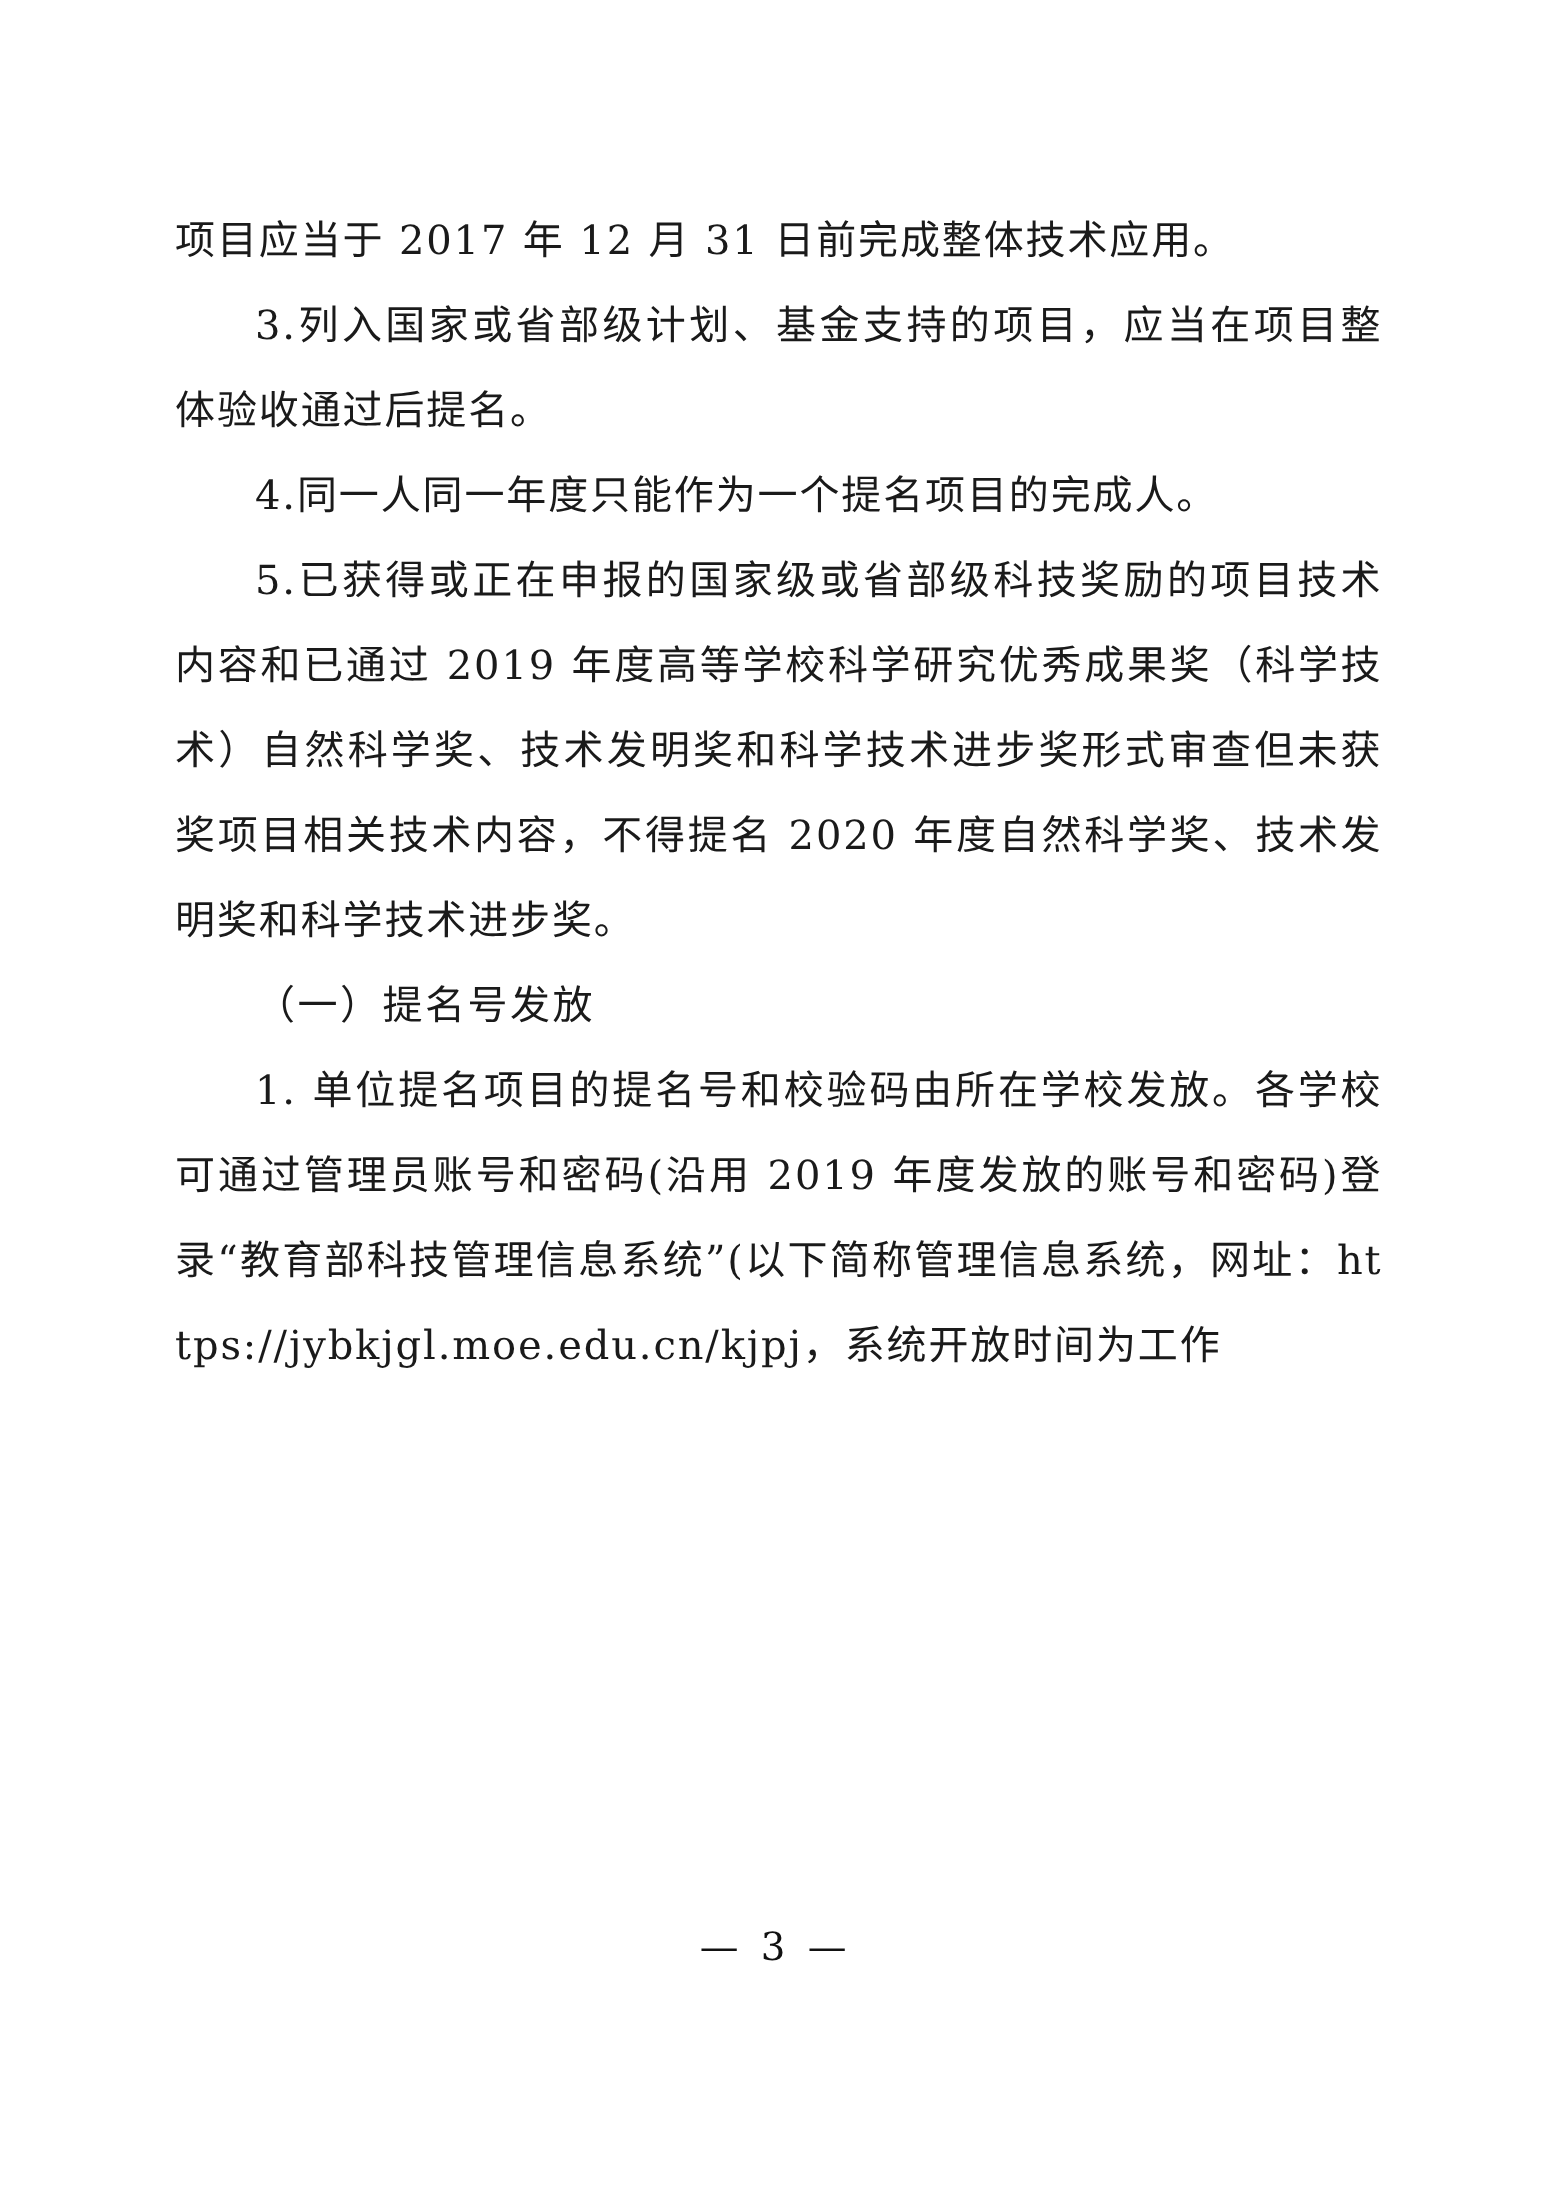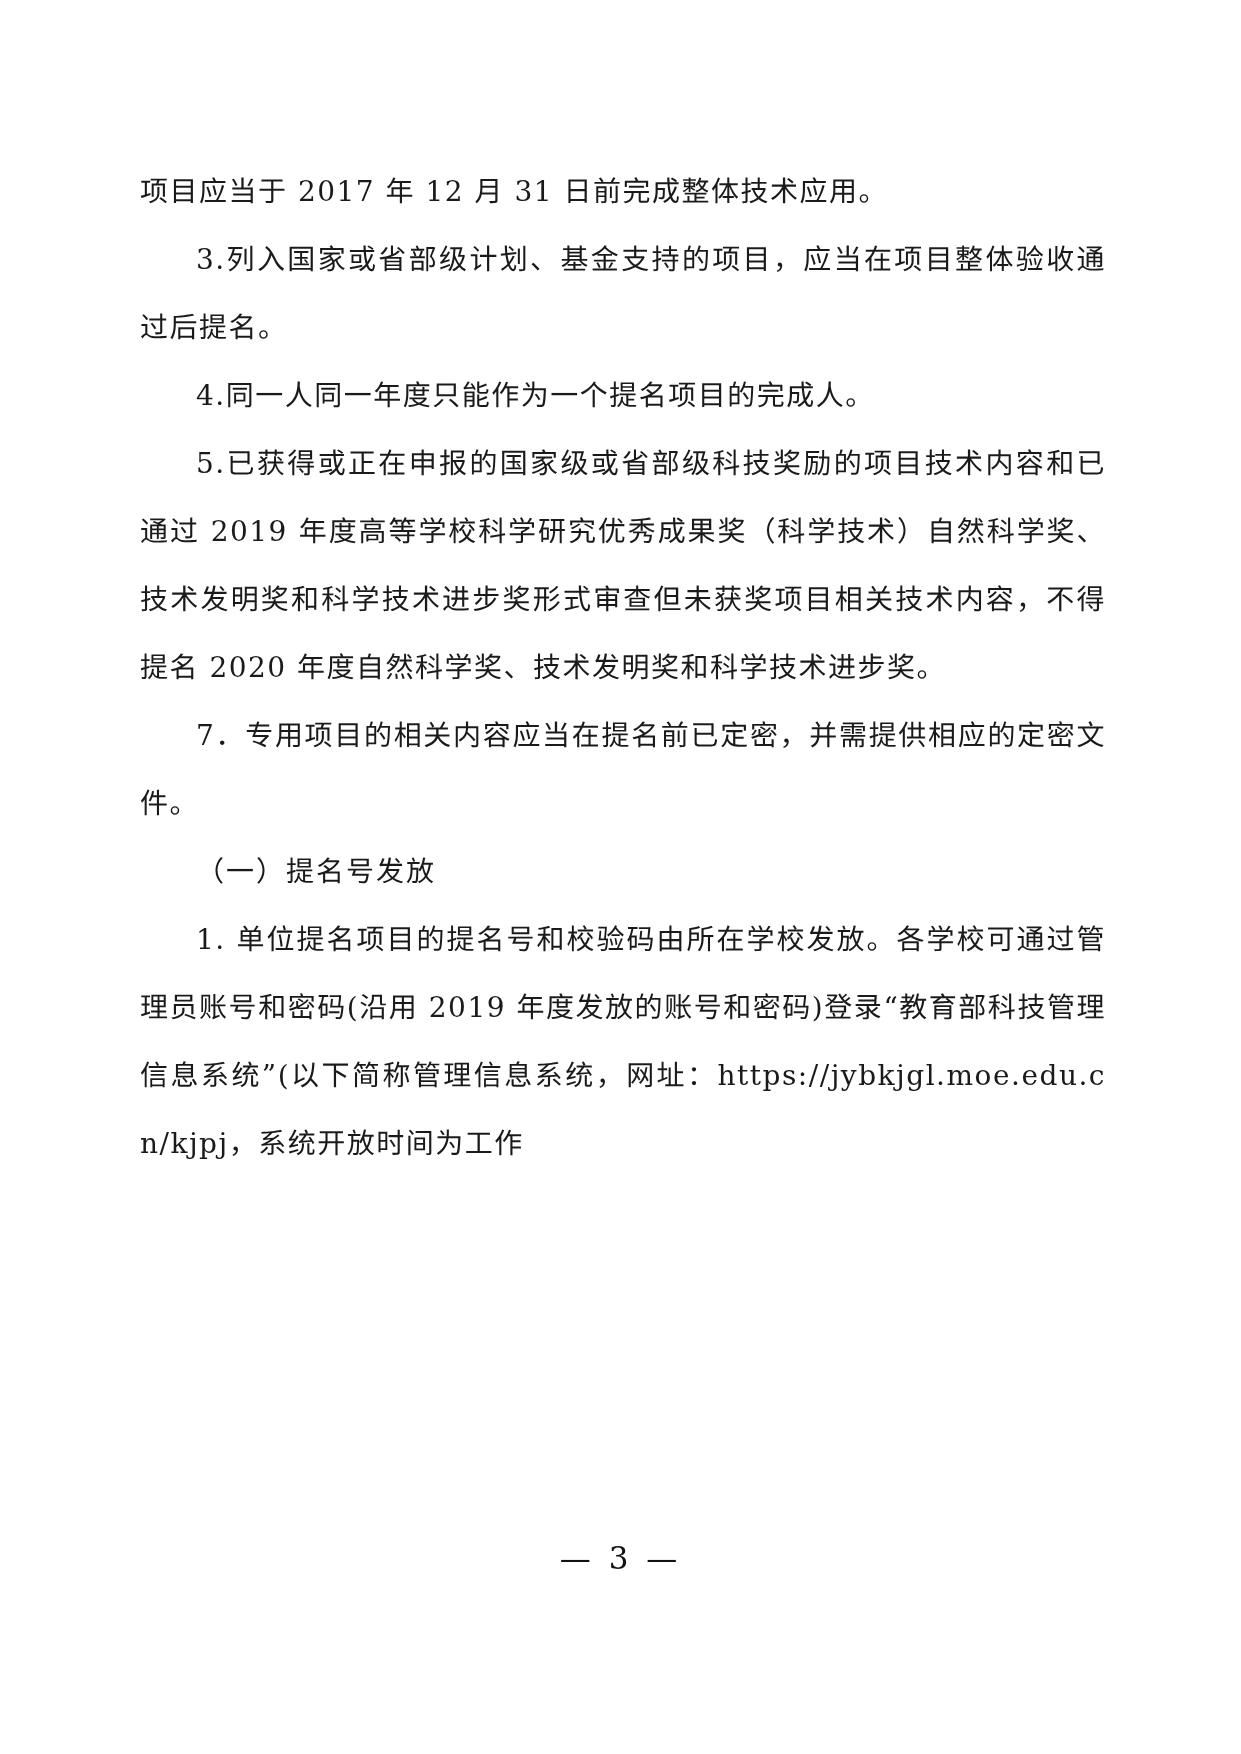--- a/index.html
+++ b/index.html
@@ -18,21 +18,21 @@
     color: #1a1a1a;
   }
   .doc-body {
     position: absolute;
     left: 140px;
     top: 158px;
     width: 966px;
   }
   .doc-body p {
     margin: 0;
-    font-size: 28px;
+    font-size: 32px;
     line-height: 68px;
     letter-spacing: 1.5px;
     text-align: justify;
     text-justify: inter-character;
     word-break: break-all;
   }
   .doc-body p.indent {
     text-indent: 2em;
   }
   .doc-body p.no-indent {
@@ -64,20 +64,19 @@
 <body>
 
 <div class="page">
 
   <div class="doc-body">
 
   <p class="body no-indent">项目应当于 2017 年 12 月 31 日前完成整体技术应用。</p>
       <p class="body indent">3.列入国家或省部级计划、基金支持的项目，应当在项目整体验收通过后提名。</p>
       <p class="body indent">4.同一人同一年度只能作为一个提名项目的完成人。</p>
       <p class="body indent">5.已获得或正在申报的国家级或省部级科技奖励的项目技术内容和已通过 2019 年度高等学校科学研究优秀成果奖（科学技术）自然科学奖、技术发明奖和科学技术进步奖形式审查但未获奖项目相关技术内容，不得提名 2020 年度自然科学奖、技术发明奖和科学技术进步奖。</p>
-      <p class="body indent">7．专用项目的相关内容应当在提名前已定密，并需提供相应的定密文件。</p>
       <p class="heading-sub indent">（一）提名号发放</p>
       <p class="body indent">1. 单位提名项目的提名号和校验码由所在学校发放。各学校可通过管理员账号和密码(沿用 2019 年度发放的账号和密码)登录“教育部科技管理信息系统”(以下简称管理信息系统，网址：https://jybkjgl.moe.edu.cn/kjpj，系统开放时间为工作</p>
     </div>
 
   <div class="footer">— 3 —</div>
 
 </div>
 
 </body></html>

